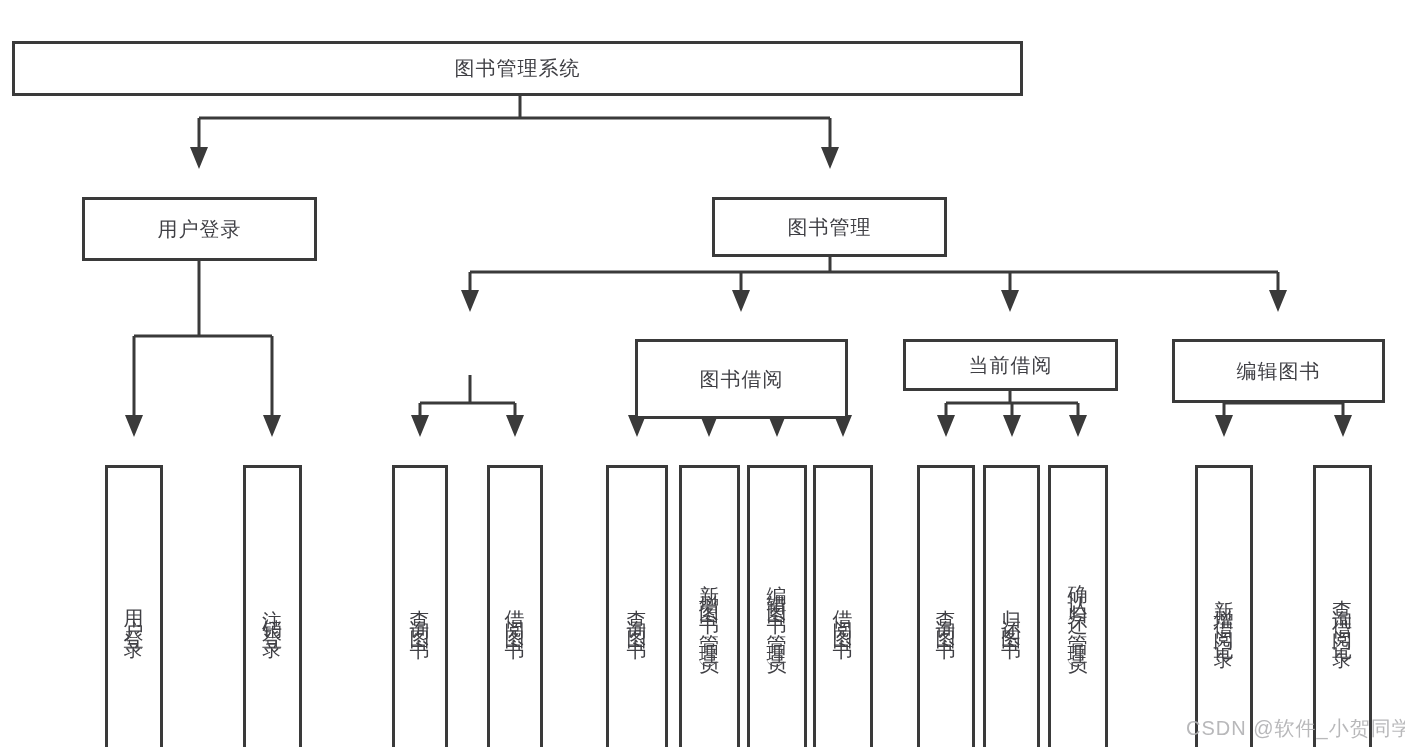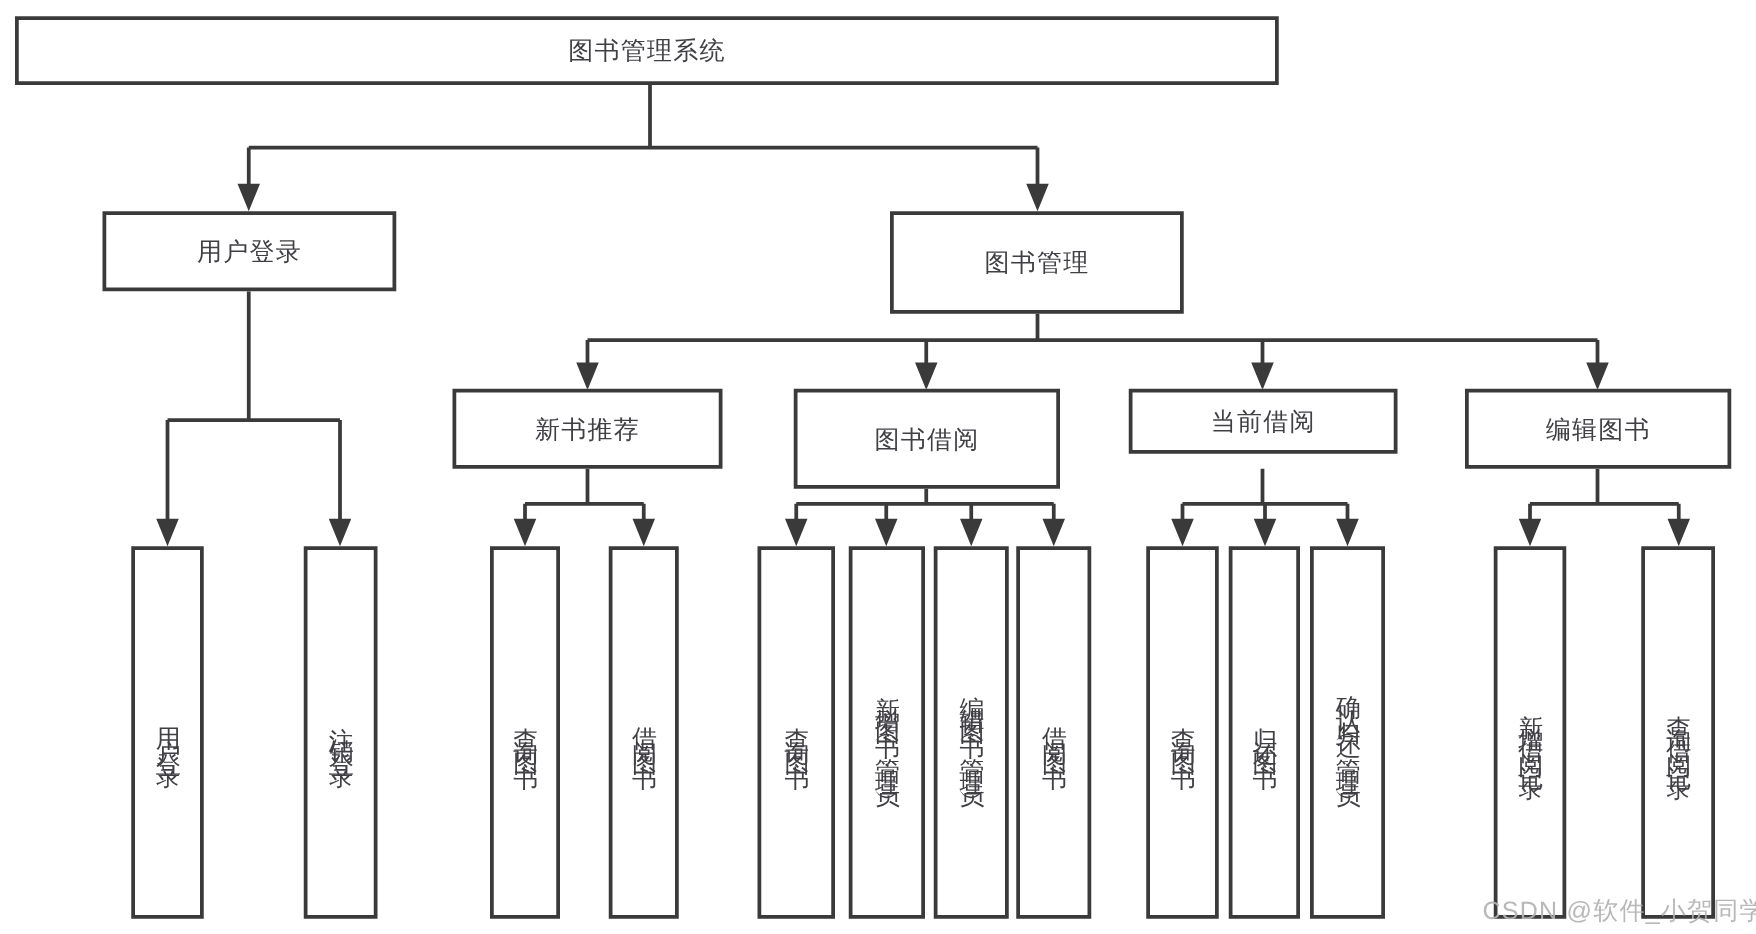--- a/index.html
+++ b/index.html
@@ -22,20 +22,21 @@
     box-sizing: border-box;
     border: 3px solid #3a3a3a;
     background: #ffffff;
     display: flex;
     align-items: center;
     justify-content: center;
     color: #3f3f44;
     font-size: 20px;
     letter-spacing: 1px;
     text-align: center;
+    margin-top: 28px;
   }
   .node .lbl { display: block; }
   .leaf .lbl {
     writing-mode: vertical-rl;
     text-orientation: mixed;
     letter-spacing: 10px;
     line-height: 1.0;
     white-space: nowrap;
   }
   .watermark {
@@ -79,27 +80,24 @@
       M1215 415 L1233 415 L1224 437 Z  M1334 415 L1352 415 L1343 437 Z"></path>
   </svg>
 
   <div class="node" style="left:12px; top:13px; width:1011px; height:55px;">
     <span class="lbl">图书管理系统</span>
   </div>
 
   <div class="node" style="left:82px; top:169px; width:235px; height:64px;">
     <span class="lbl">用户登录</span>
   </div>
-  <div class="node" style="left:712px; top:169px; width:235px; height:82px;">
+  <div class="node" style="left:712px; top:169px; width:235px; height:60px;">
     <span class="lbl">图书管理</span>
   </div>
 
-  <div class="node" style="left:362px; top:311px; width:216px; height:64px;">
-    <span class="lbl">新书推荐</span>
-  </div>
   <div class="node" style="left:635px; top:311px; width:213px; height:80px;">
     <span class="lbl">图书借阅</span>
   </div>
   <div class="node" style="left:903px; top:311px; width:215px; height:52px;">
     <span class="lbl">当前借阅</span>
   </div>
   <div class="node" style="left:1172px; top:311px; width:213px; height:64px;">
     <span class="lbl">编辑图书</span>
   </div>
 

